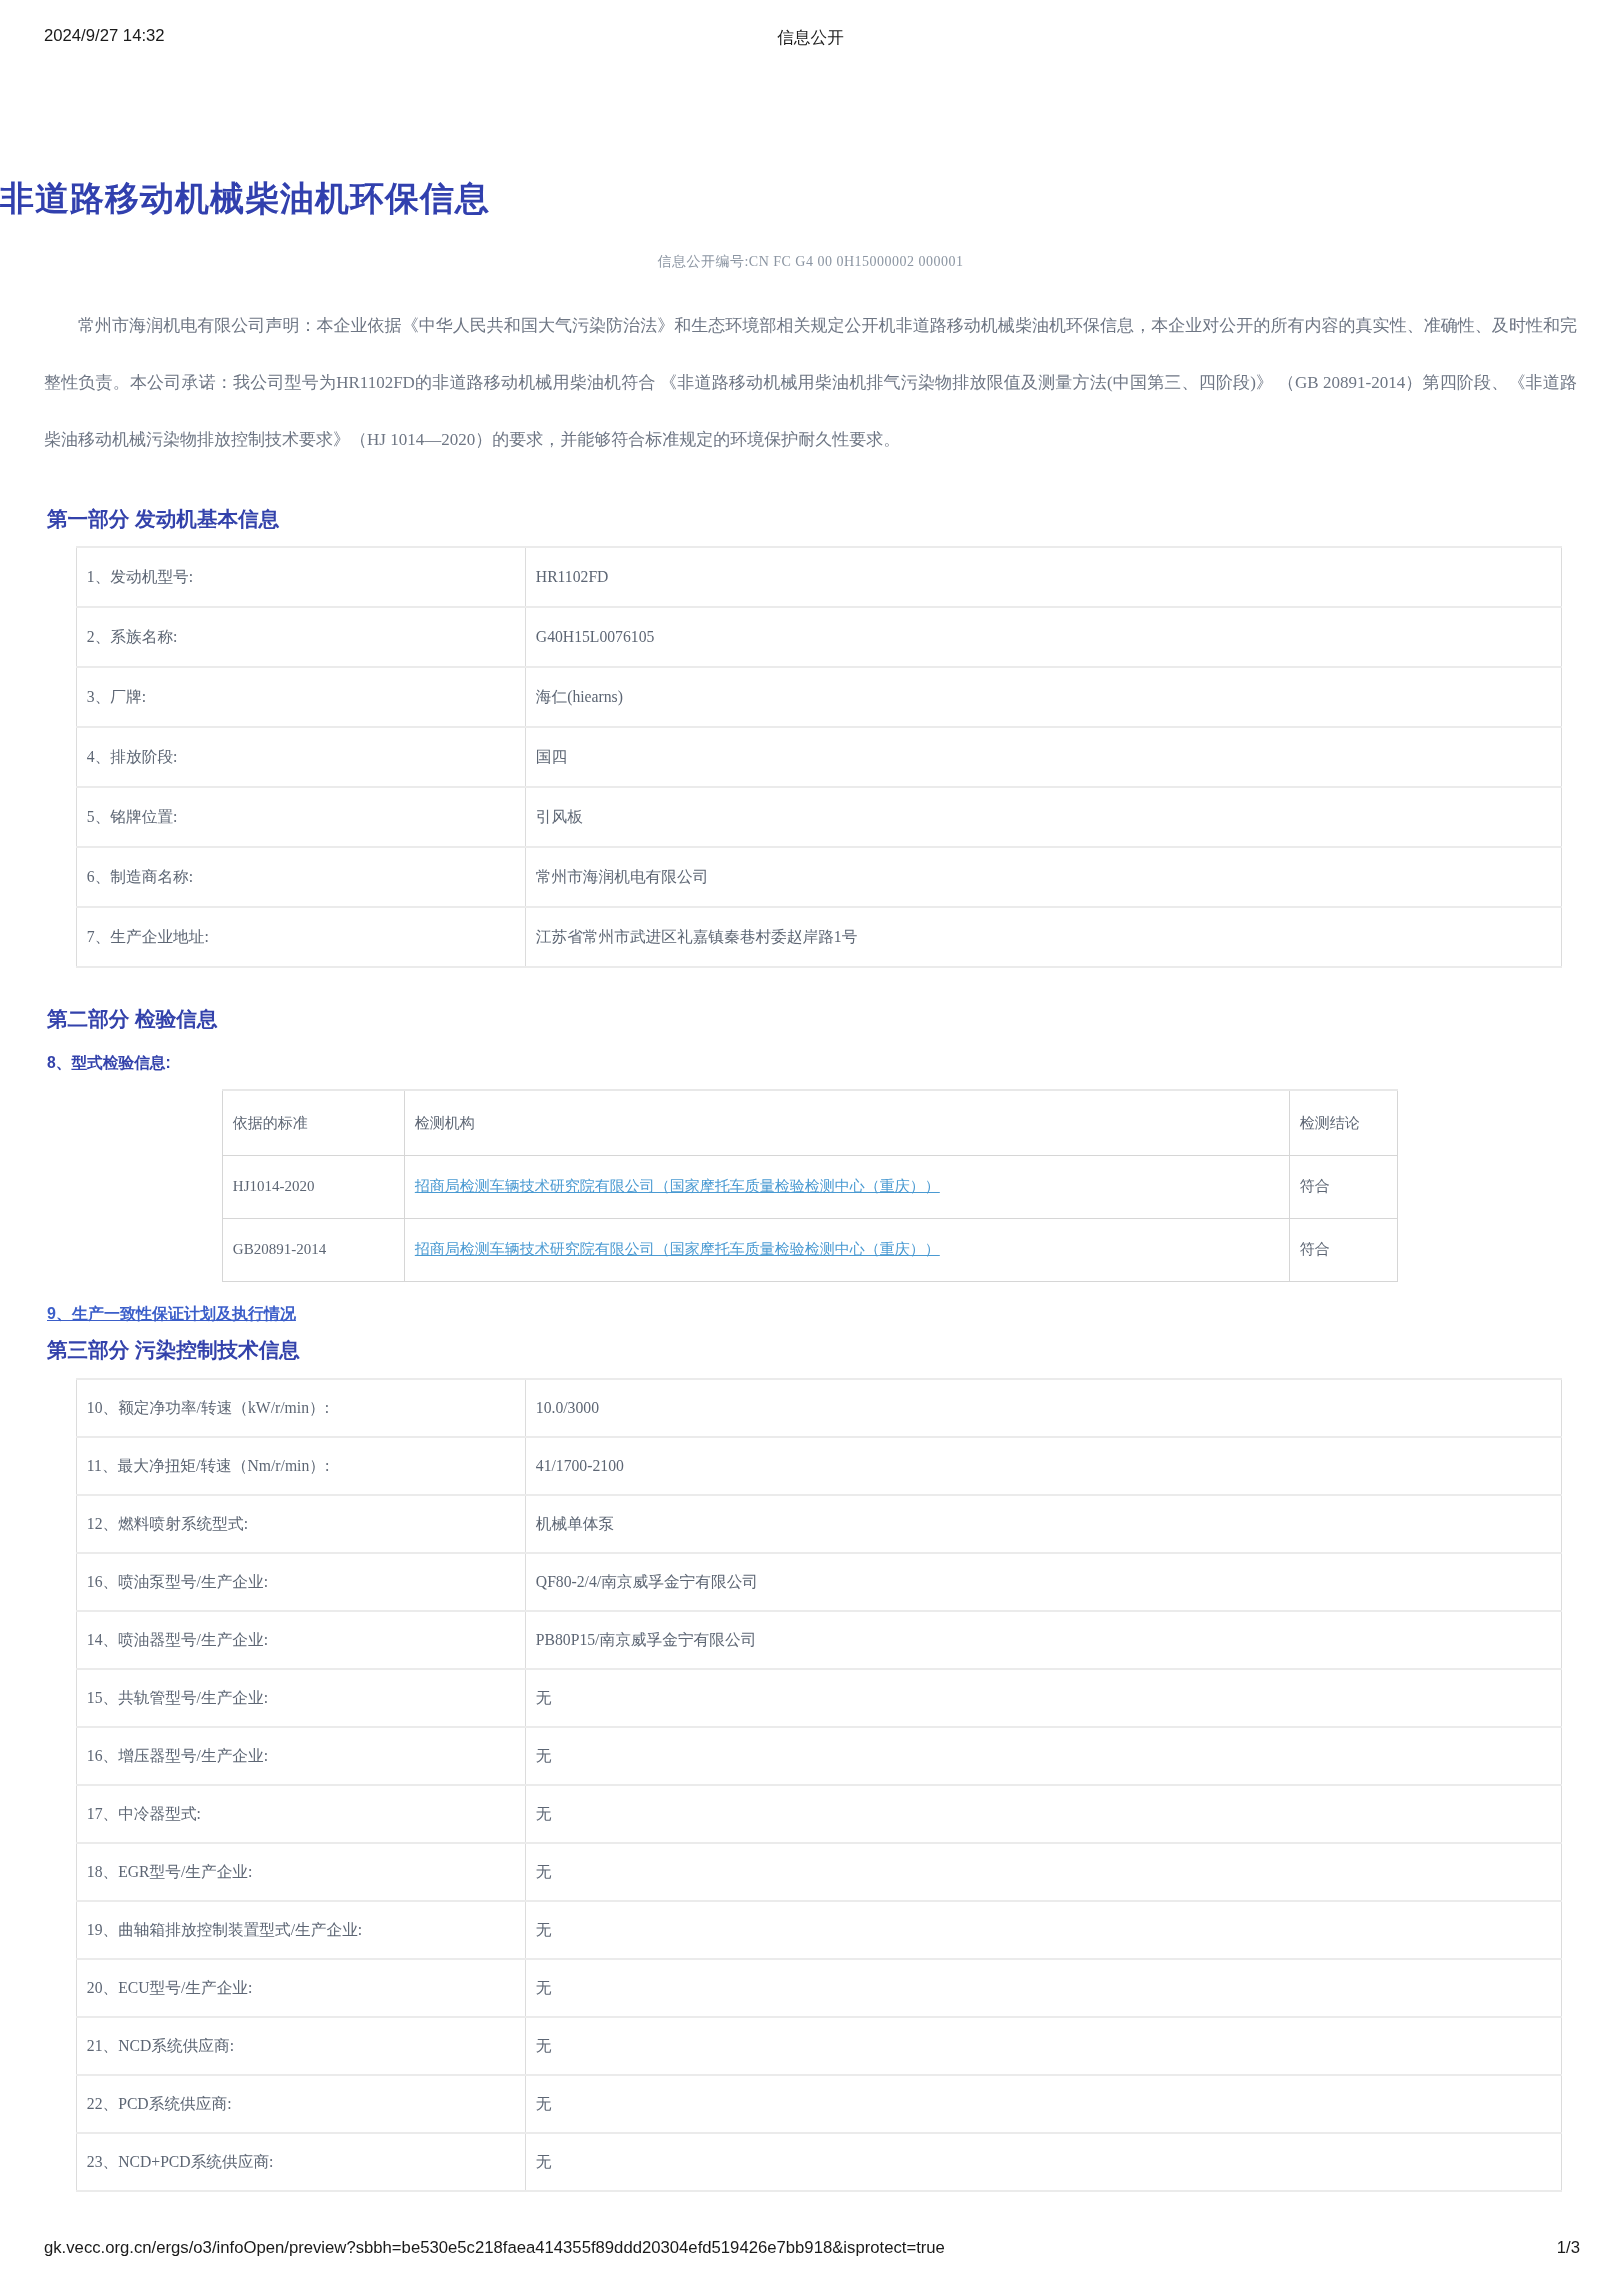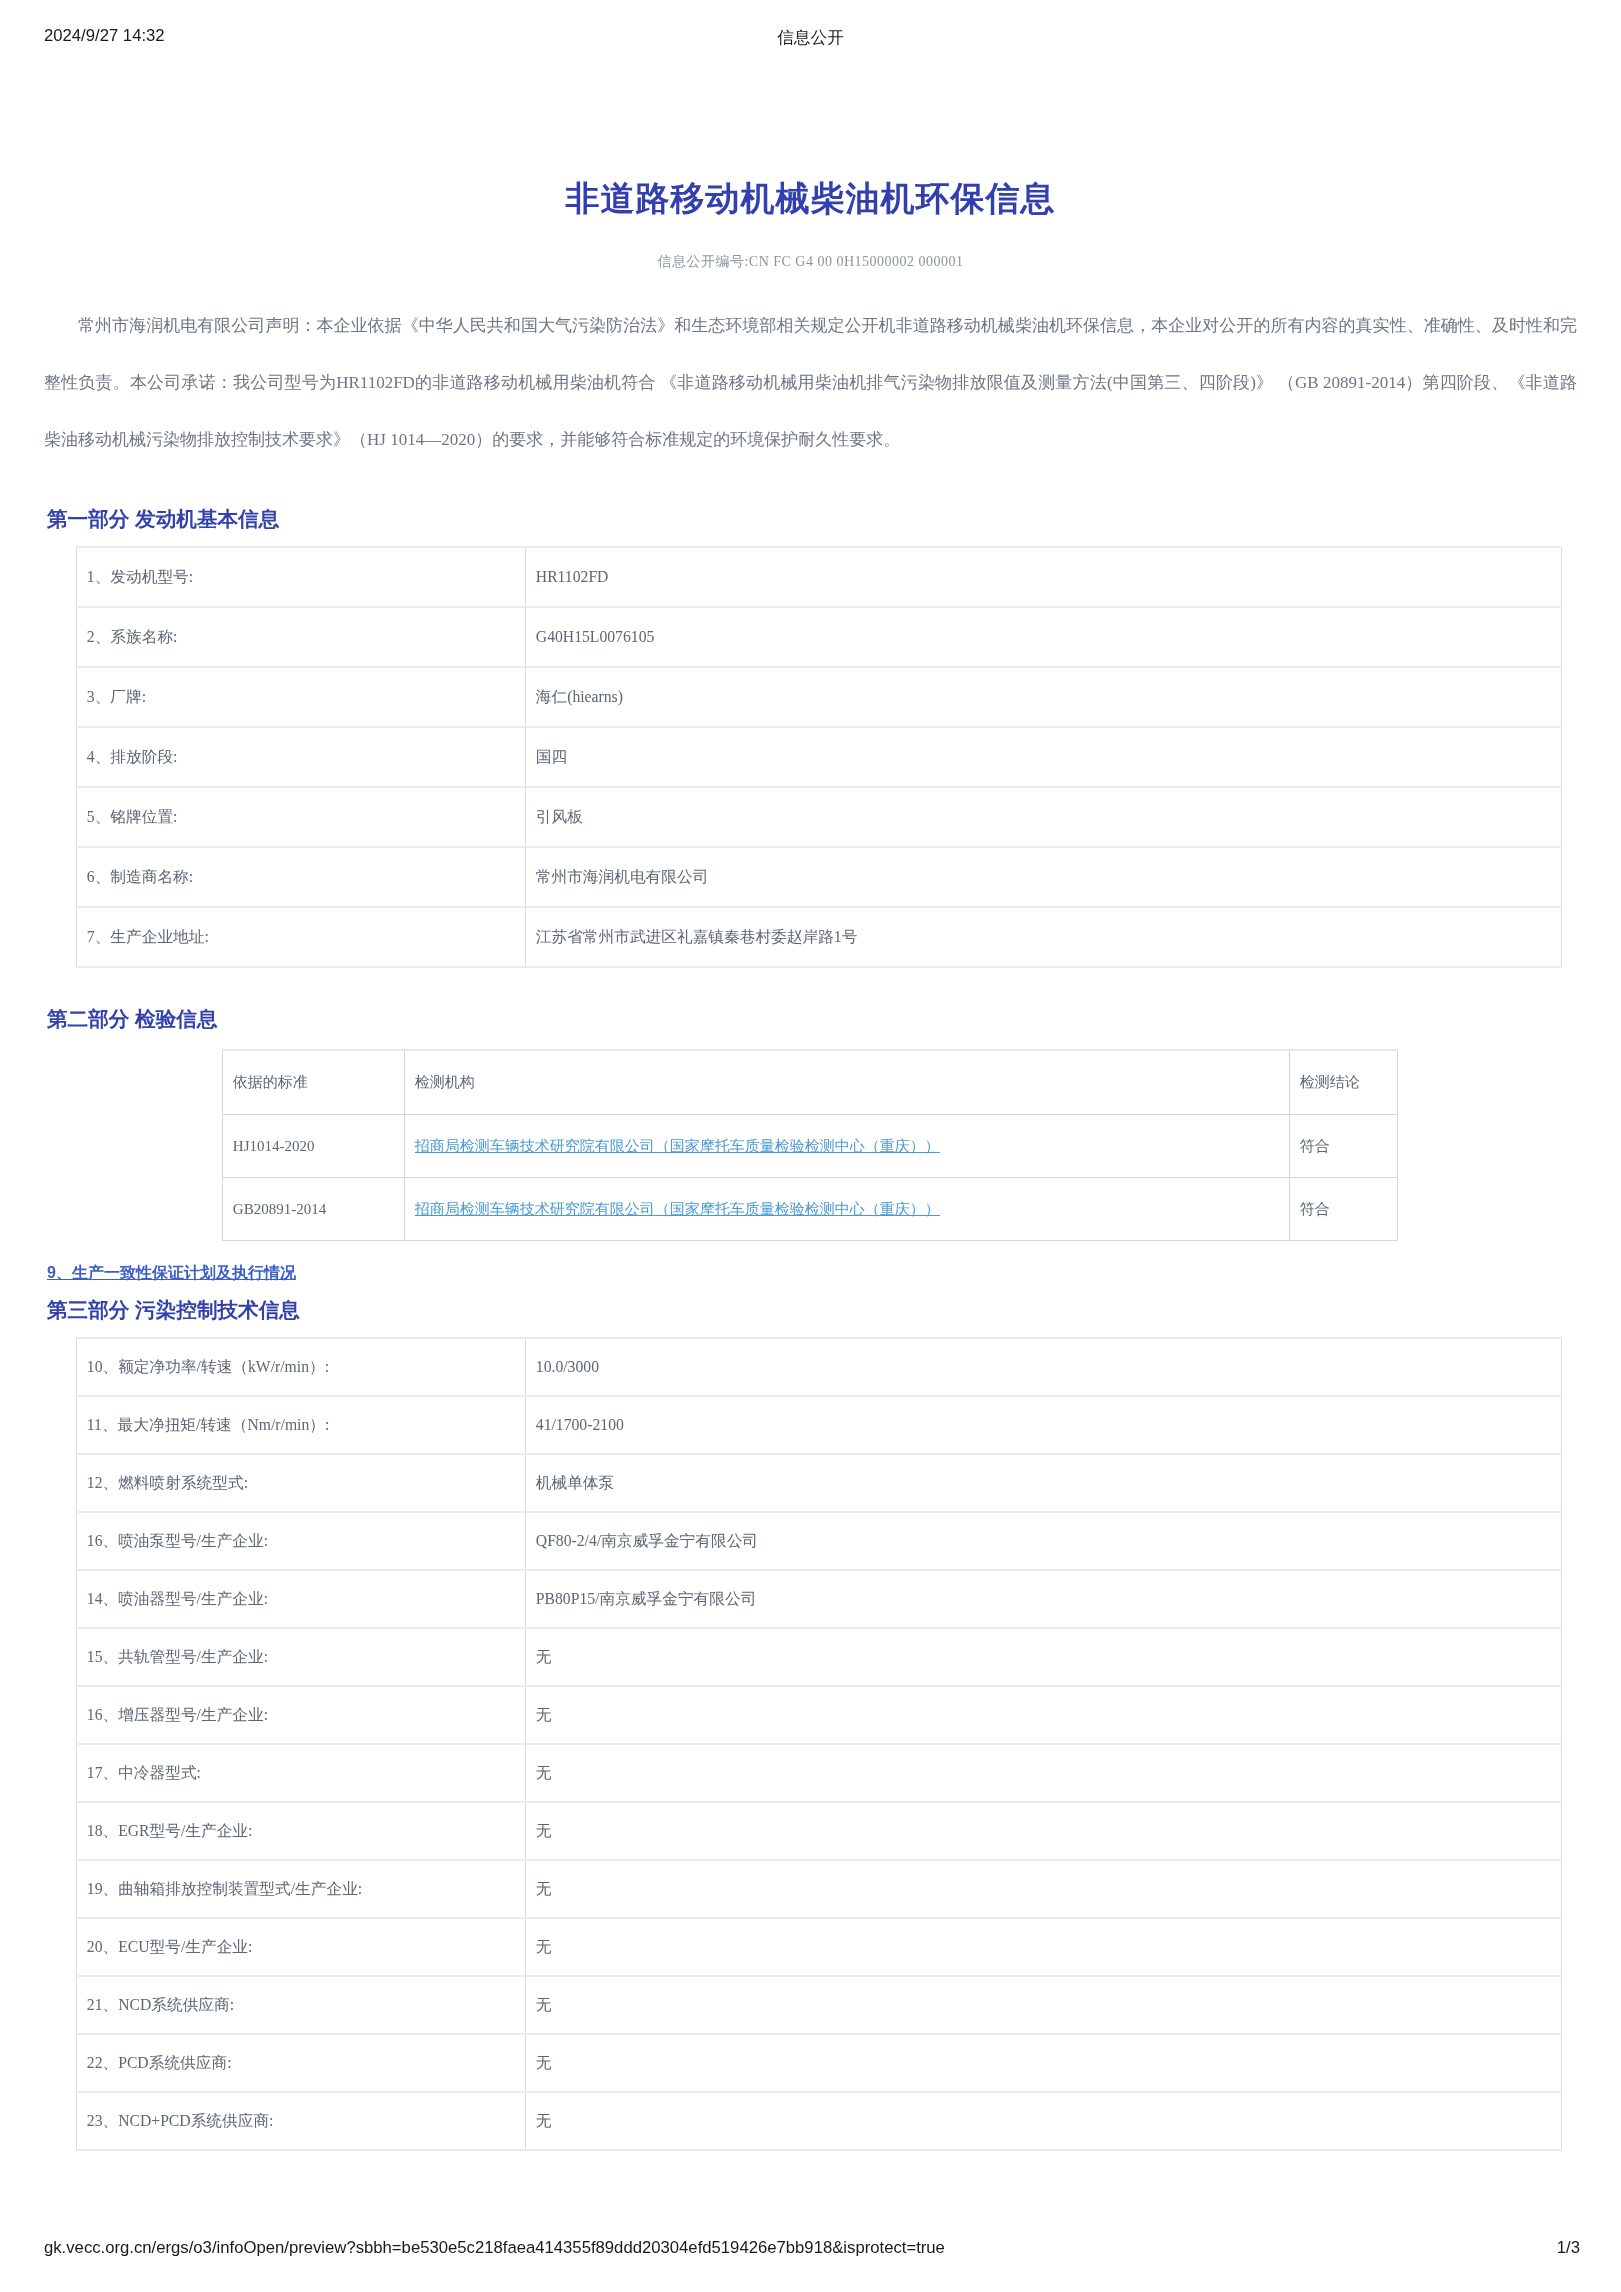--- a/index.html
+++ b/index.html
@@ -13,21 +13,20 @@
   }
   .page { position: relative; width: 1621px; height: 2293px; }
 
   
   .top-bar { position: relative; height: 51px; }
   .timestamp { position: absolute; left: 44px; top: 25.5px; font-size: 16.7px; color: #1a1a1a; }
   .page-heading { position: absolute; left: 50%; top: 25.5px; transform: translateX(-50%); font-size: 16.7px; color: #1a1a1a; }
 
   .doc-title {
     margin: 125px 0 0 0;
-    text-align: center;
     font-size: 34px;
     font-weight: bold;
     color: #3140ae;
     letter-spacing: 1px;
   }
   .doc-number {
     margin-top: 31px;
     text-align: center;
     font-size: 14px;
     color: #8b95a2;
@@ -164,20 +163,21 @@
         </tr>
         <tr>
           <td class="label">7、生产企业地址:</td>
           <td class="value">江苏省常州市武进区礼嘉镇秦巷村委赵岸路1号</td>
         </tr>
       </tbody>
   </table>
 
   <h2 class="section-heading">第二部分 检验信息</h2>
 
+  <div class="sub-heading">8、型式检验信息:</div>
 
   <table class="test-table" id="type-test-table">
     <thead>
       <tr>
         <th class="col-standard">依据的标准</th>
         <th class="col-agency">检测机构</th>
         <th class="col-result">检测结论</th>
       </tr>
     </thead>
     <tbody>

